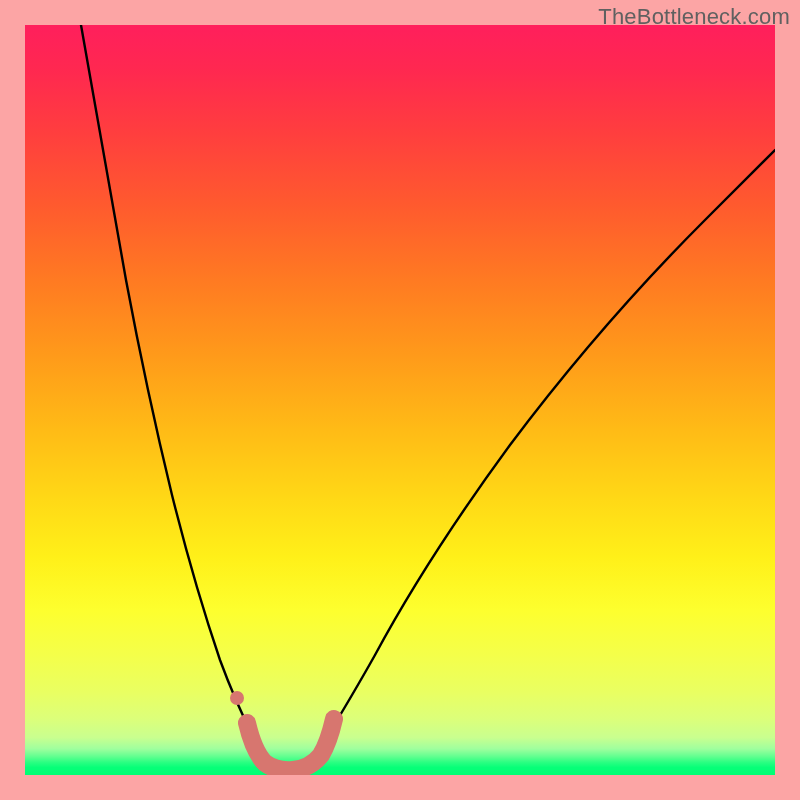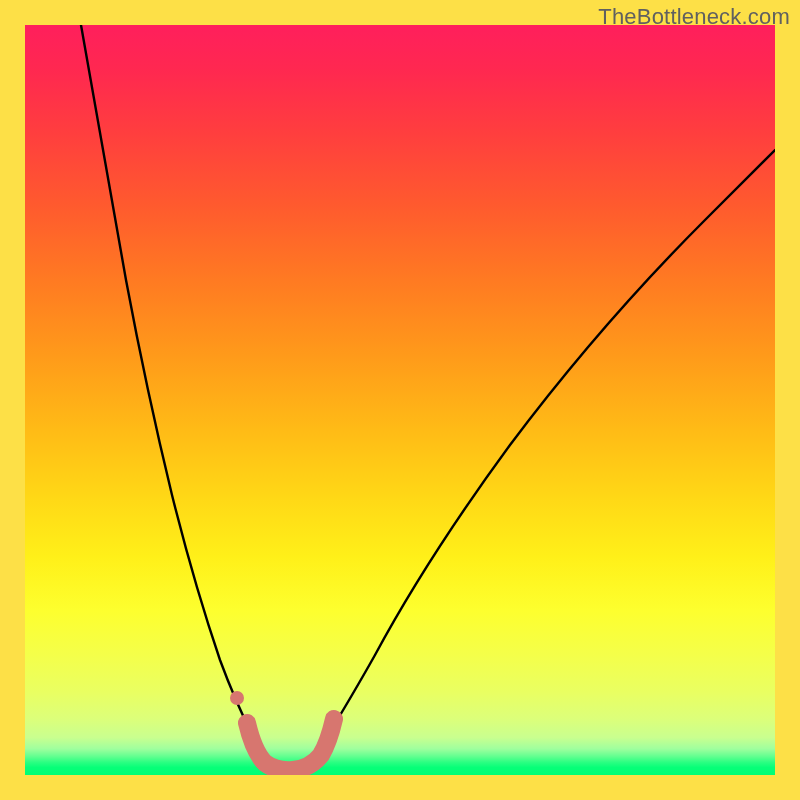--- a/index.html
+++ b/index.html
@@ -8,21 +8,21 @@
     width: 800px;
     height: 800px;
     background: #000;
     font-family: Arial, Helvetica, sans-serif;
     position: relative;
     overflow: hidden;
   }
   .outer-frame {
     position: absolute;
     inset: 0;
-    background: #fde047;
+    background: #fca5a5;
   }
   .plot-area {
     position: absolute;
     left: 25px;
     top: 25px;
     width: 750px;
     height: 750px;
     overflow: hidden;
   }
   .gradient-bg {

